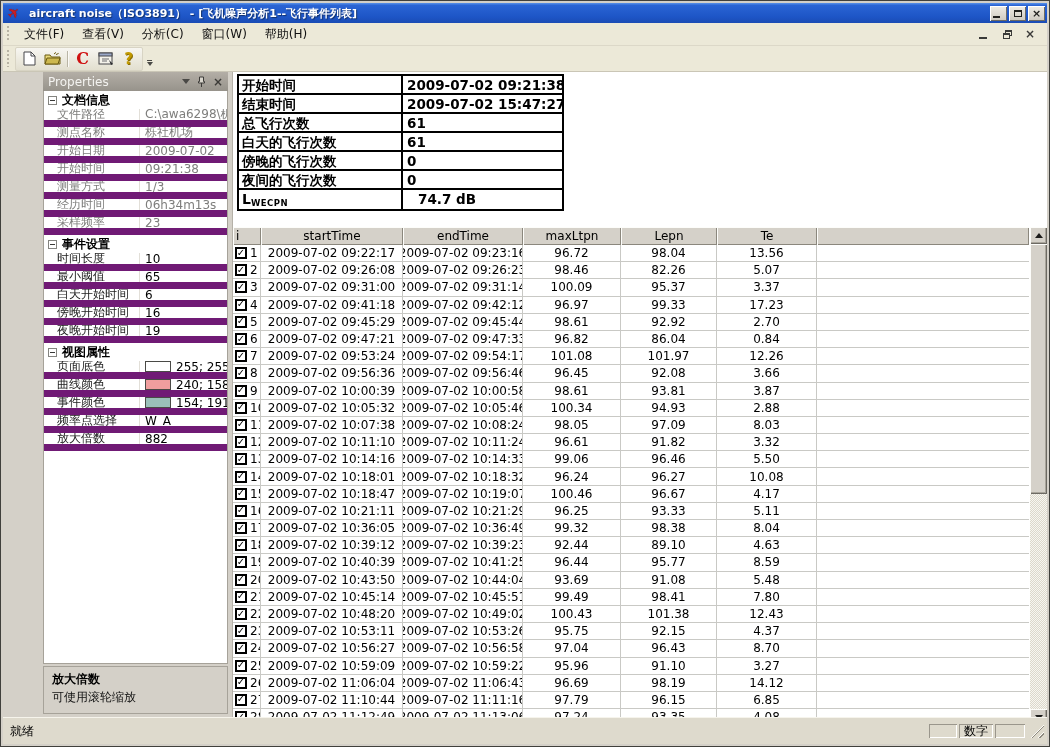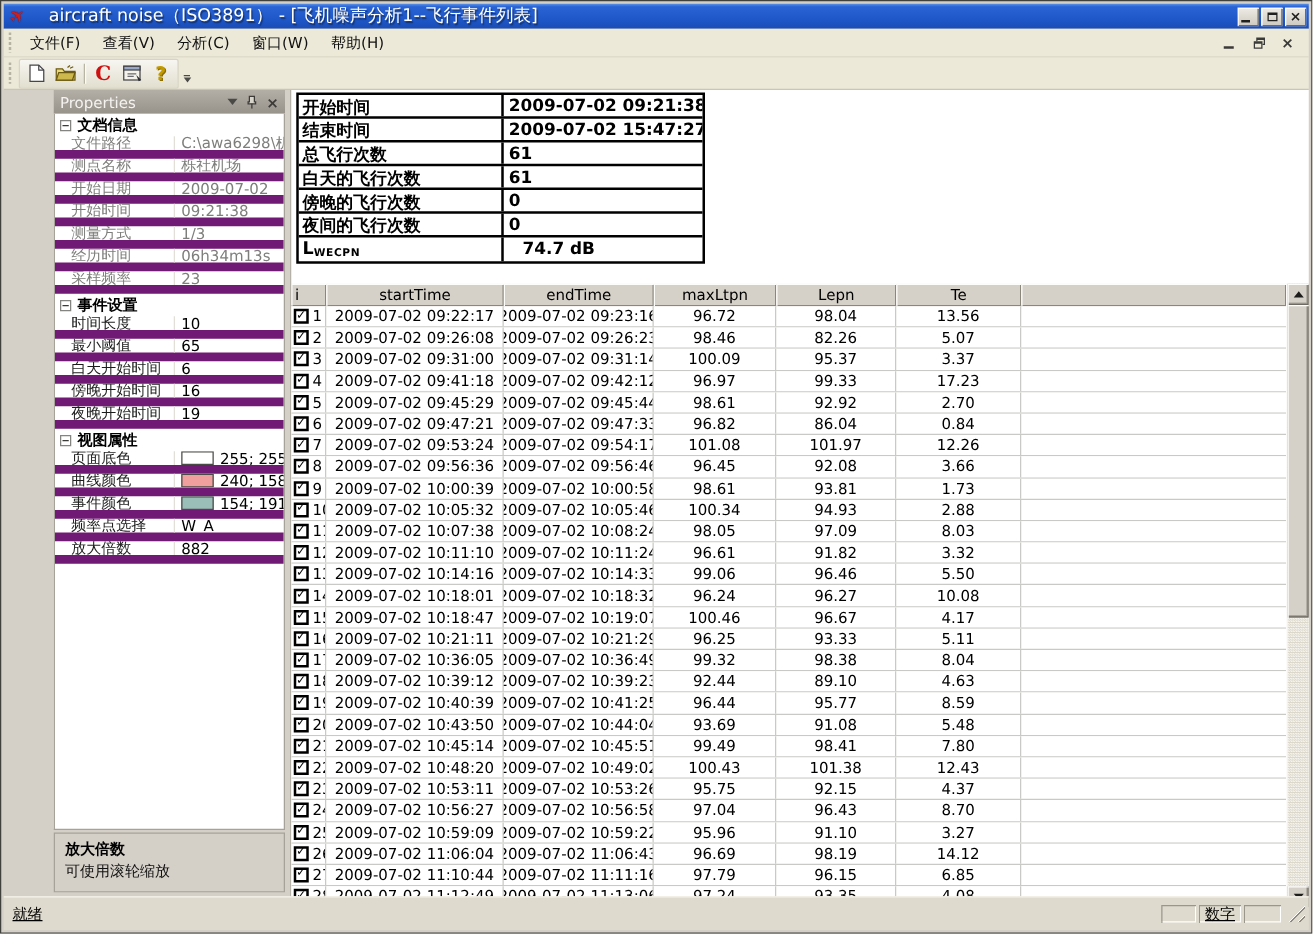--- a/index.html
+++ b/index.html
@@ -8,21 +8,21 @@
 
   .window { position:relative; width:1050px; height:747px; background:#d4d0c8;
             border:1px solid #40403c; padding:2px; overflow:hidden; }
 
   
   .titlebar { position:absolute; left:2px; top:2px; right:2px; height:20px;
     background:linear-gradient(180deg,#5a92e8 0%,#2a64d4 12%,#1d55c6 70%,#1a4cb4 100%);
     display:flex; align-items:center; padding:0 2px; }
   .app-icon { color:#cc1f1f; font-size:15px; transform:rotate(-38deg); width:18px; text-align:center;
     text-shadow:0 0 1px #7a0000; }
-  .title-text { color:#fff; font-weight:normal; font-size:14px; margin-left:16px;
+  .title-text { color:#fff; font-weight:bold; font-size:11px; margin-left:6px;
     text-shadow:1px 1px 1px #123068; white-space:nowrap; }
   .tb-btns { margin-left:auto; display:flex; gap:2px; }
   .tb-btn { width:17px; height:15px; background:linear-gradient(180deg,#efece5,#cdc9c0);
     box-shadow: inset 1px 1px 0 #ffffff, inset -1px -1px 0 #6d6a63;
     display:flex; align-items:center; justify-content:center; position:relative; }
   .g-min { position:absolute; left:3px; bottom:3px; width:7px; height:2px; background:#20201e; }
   .g-max { width:8px; height:7px; border:1px solid #20201e; border-top:2px solid #20201e; }
   .g-close { font-size:11px; font-weight:bold; color:#20201e; line-height:1; }
 
   
@@ -122,21 +122,21 @@
     box-shadow:inset 1px 1px 0 #fdfdfa, inset -1px -1px 0 #6d6a63, inset -2px -2px 0 #a9a59b;
     display:flex; align-items:center; justify-content:center; }
   .sb-up { top:0; } .sb-down { bottom:0; }
   .tri-up-s { width:0; height:0; border-left:4px solid transparent; border-right:4px solid transparent; border-bottom:5px solid #1c1c1a; }
   .tri-down-s { width:0; height:0; border-left:4px solid transparent; border-right:4px solid transparent; border-top:5px solid #1c1c1a; }
   .sb-thumb { position:absolute; left:0; top:17px; width:17px; height:250px; background:#d5d1c9;
     box-shadow:inset 1px 1px 0 #fdfdfa, inset -1px -1px 0 #6d6a63, inset -2px -2px 0 #a9a59b; }
 
   
   .statusbar { position:absolute; left:2px; right:2px; bottom:2px; height:18px; background:#dedacd;
-    border-top:1px solid #f6f4ec; display:flex; align-items:center; padding:13px 3px;text-decoration:underline; }
+    border-top:1px solid #f6f4ec; display:flex; align-items:center; padding:13px 3px; }
   .sb-ready { color:#000; padding-left:4px; }
   .sb-right { margin-left:auto; display:flex; align-items:center; gap:2px; }
   .sb-box { height:14px; box-shadow:inset 1px 1px 0 #9a968c, inset -1px -1px 0 #fff;
     display:flex; align-items:center; justify-content:center; font-size:12px; color:#000; }
   .sb-box.b1 { width:28px; } .sb-box.b2 { width:34px; } .sb-box.b3 { width:30px; }
   .sb-grip { width:14px; height:14px; margin-left:3px; clip-path:polygon(100% 0,100% 100%,0 100%);
     background:repeating-linear-gradient(135deg,#fdfcf8 0 1px,#8f8b80 1px 2px,transparent 2px 5px); }
 </style>
 </head>
 <body>
@@ -537,21 +537,21 @@
               <div class="td c0 cellchk">
                 <span class="chk">
                   <span class="chkmark">✓</span>
                 </span>
                 <span class="rownum">9</span>
               </div>
               <div class="td c1">2009-07-02 10:00:39</div>
               <div class="td c2">2009-07-02 10:00:58</div>
               <div class="td c3">98.61</div>
               <div class="td c4">93.81</div>
-              <div class="td c5">1.73</div>
+              <div class="td c5">3.87</div>
               <div class="td filler"></div>
             </div>
             <div class="tr">
               <div class="td c0 cellchk">
                 <span class="chk">
                   <span class="chkmark">✓</span>
                 </span>
                 <span class="rownum">10</span>
               </div>
               <div class="td c1">2009-07-02 10:05:32</div>

